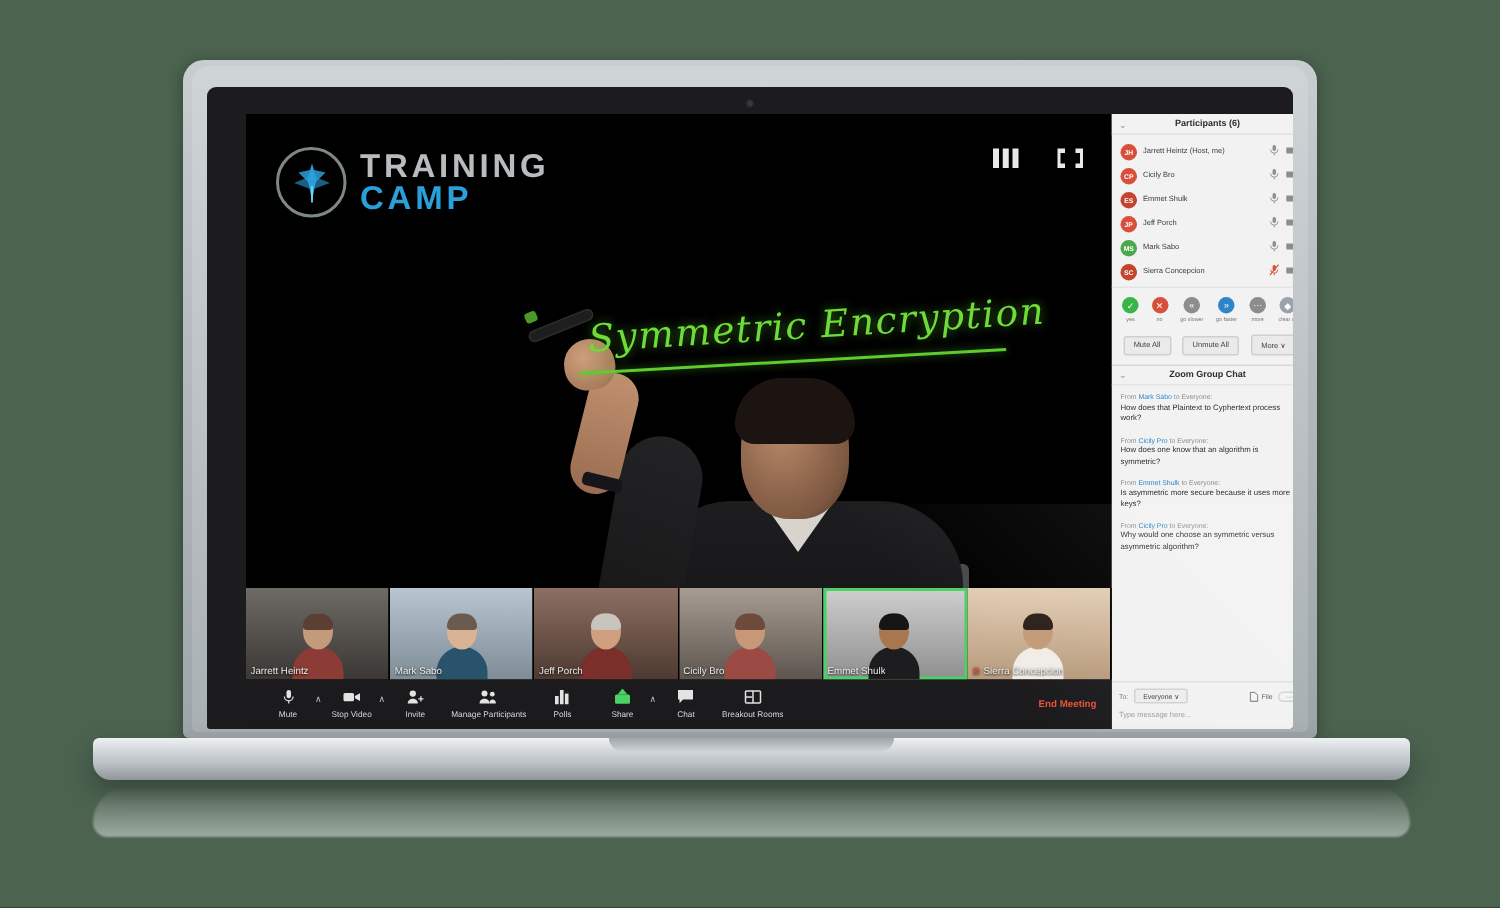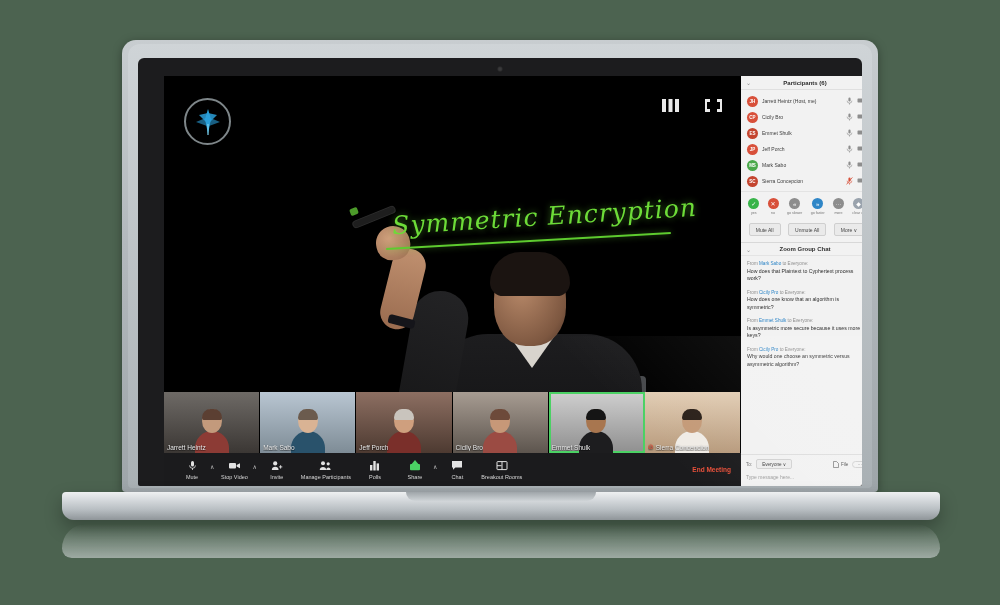--- a/index.html
+++ b/index.html
@@ -340,20 +340,24 @@
             <svg width="36" height="36" viewBox="0 0 36 36" aria-hidden="true">
               <g fill="#2a9fd8">
                 <path d="M18 5 L21 15 L18 30 L15 15 Z"></path>
                 <path d="M18 9 L27 11 L20 18 Z" opacity=".85"></path>
                 <path d="M18 9 L9 11 L16 18 Z" opacity=".85"></path>
                 <path d="M18 13 L30 18 L19 22 Z" opacity=".6"></path>
                 <path d="M18 13 L6 18 L17 22 Z" opacity=".6"></path>
               </g>
               <path d="M18 20 L18 31" stroke="#7fd4f0" stroke-width="1.2" fill="none"></path>
             </svg>
+          </div>
+          <div class="tc-words">
+            <div class="tc-word1">TRAINING</div>
+            <div class="tc-word2">CAMP</div>
           </div>
         </div>
 
         <div class="view-ctrls">
           <div class="vc-btn">
             <svg width="19" height="19" viewBox="0 0 19 19" aria-hidden="true">
               <g fill="#e9e9e9">
                 <rect x="1" y="3" width="4" height="13"></rect>
                 <rect x="7.5" y="3" width="4" height="13"></rect>
                 <rect x="14" y="3" width="4" height="13"></rect>

